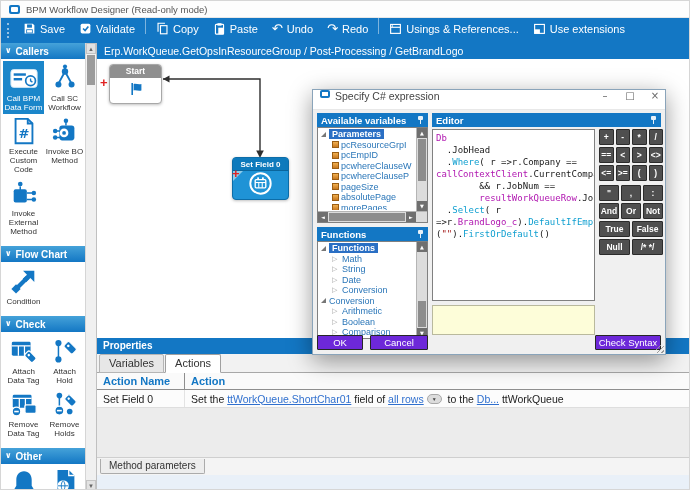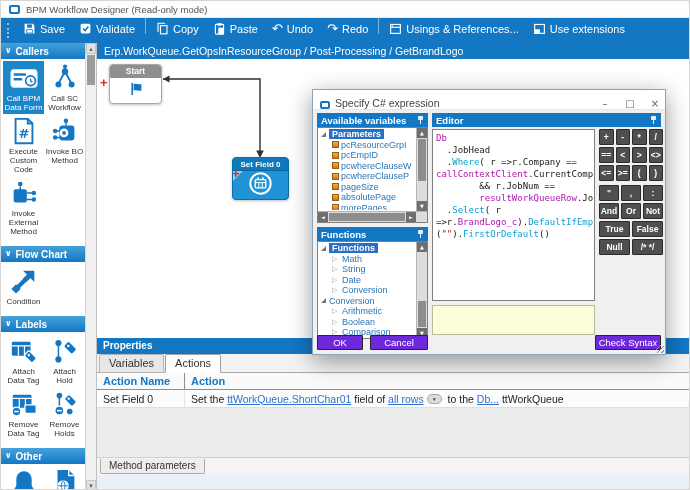--- a/index.html
+++ b/index.html
@@ -71,21 +71,21 @@
   .props-row .c1{width:88px;padding-left:6px;height:100%;display:flex;align-items:center;border-right:1px solid #e3e3e3;}
   .props-row .c2{flex:1;padding-left:6px;display:flex;align-items:center;white-space:pre;}
   .link{color:#2f6fce;text-decoration:underline;cursor:pointer;}
   .drop-chip{display:inline-flex;align-items:center;justify-content:center;width:15px;height:10px;background:#dcdcdc;border:1px solid #a8a8a8;border-radius:5px;font-size:5px;color:#444;margin:0 3px;}
   .props-bottomtabs{position:absolute;left:0;right:0;bottom:16px;height:18px;background:#f4f4f4;border-top:1px solid #cfcfcf;display:flex;align-items:center;padding-left:3px;}
   .btab{font-size:10px;color:#333;background:#ededed;border:1px solid #ababab;border-top:none;padding:1px 8px 2px;border-radius:0 0 2px 2px;}
   .props-footer{position:absolute;left:0;right:0;bottom:0;height:16px;background:#e9f0f8;}
 
   
   .dialog{position:absolute;left:311px;top:88px;width:354px;height:266px;background:#f0f0f0;border:1px solid #8aa4ba;box-shadow:0 6px 22px rgba(0,0,0,.4);}
-  .dlg-title{height:20px;background:#fff;display:flex;align-items:flex-end;padding-left:7px;gap:5px;border-bottom:1px solid #e8e8e8;}
+  .dlg-title{height:20px;background:#fff;display:flex;align-items:flex-start;padding-left:7px;gap:5px;border-bottom:1px solid #e8e8e8;}
   .dlg-ico{width:10px;height:8px;background:#1377c4;border-radius:2px;position:relative;flex:none;}
   .dlg-ico::after{content:"";position:absolute;left:2px;top:2px;right:2px;bottom:2px;background:#fff;}
   .dlg-title .t{font-size:10.5px;color:#444;flex:1;}
   .dlg-btn{width:20px;text-align:center;font-size:10px;color:#666;font-family:"DejaVu Sans",sans-serif;}
   .panel-hd{position:absolute;height:14px;background:#1377c4;color:#fff;font-size:9.5px;font-weight:bold;display:flex;align-items:center;padding:0 4px;}
   .panel-hd .ph-label{flex:1;}
   .pin{width:7px;height:9px;position:relative;opacity:.9;flex:none;}
   .pin::before{content:"";position:absolute;left:1px;top:0;width:5px;height:4px;background:#fff;border-radius:1px;}
   .pin::after{content:"";position:absolute;left:3px;top:4px;width:1px;height:4px;background:#fff;}
   #vars-hd{left:4px;top:23px;width:111px;}
@@ -294,21 +294,21 @@
                 <rect x="4" y="21" width="7" height="7" fill="#1377c4" transform="rotate(45 7.5 24.5)"></rect>
                 <path d="M8 24 L20 12" stroke="#1377c4" stroke-width="4.5"></path>
                 <path d="M15 5 h12 v12 l-4.2-4.2 -4.5 4.5 -3.6-3.6 4.5-4.5 z" fill="#1377c4"></path>
               </svg>
             </span>
             <div class="sb-label">Condition</div>
           </div>
         </div>
         <div class="sb-header">
           <span class="sb-chev">∨</span>
-          <span class="sb-title">Labels</span>
+          <span class="sb-title">Check</span>
         </div>
         <div class="sb-grid">
           <div class="sb-item">
             <span class="icon">
               <svg viewBox="0 0 32 32">
                 <rect x="3" y="6" width="20" height="15" rx="1.5" fill="#1377c4"></rect>
                 <path d="M3 10.5 h20 M10 10.5 v10.5 M16.5 10.5 v10.5" stroke="#fff" stroke-width="1.3"></path>
                 <g transform="rotate(45 23 22)">
                   <rect x="17" y="18.5" width="12" height="7.5" rx="2" fill="#1377c4" stroke="#fff" stroke-width="1.4"></rect>
                   <circle cx="20.5" cy="22.2" r="1.3" fill="#fff"></circle>

